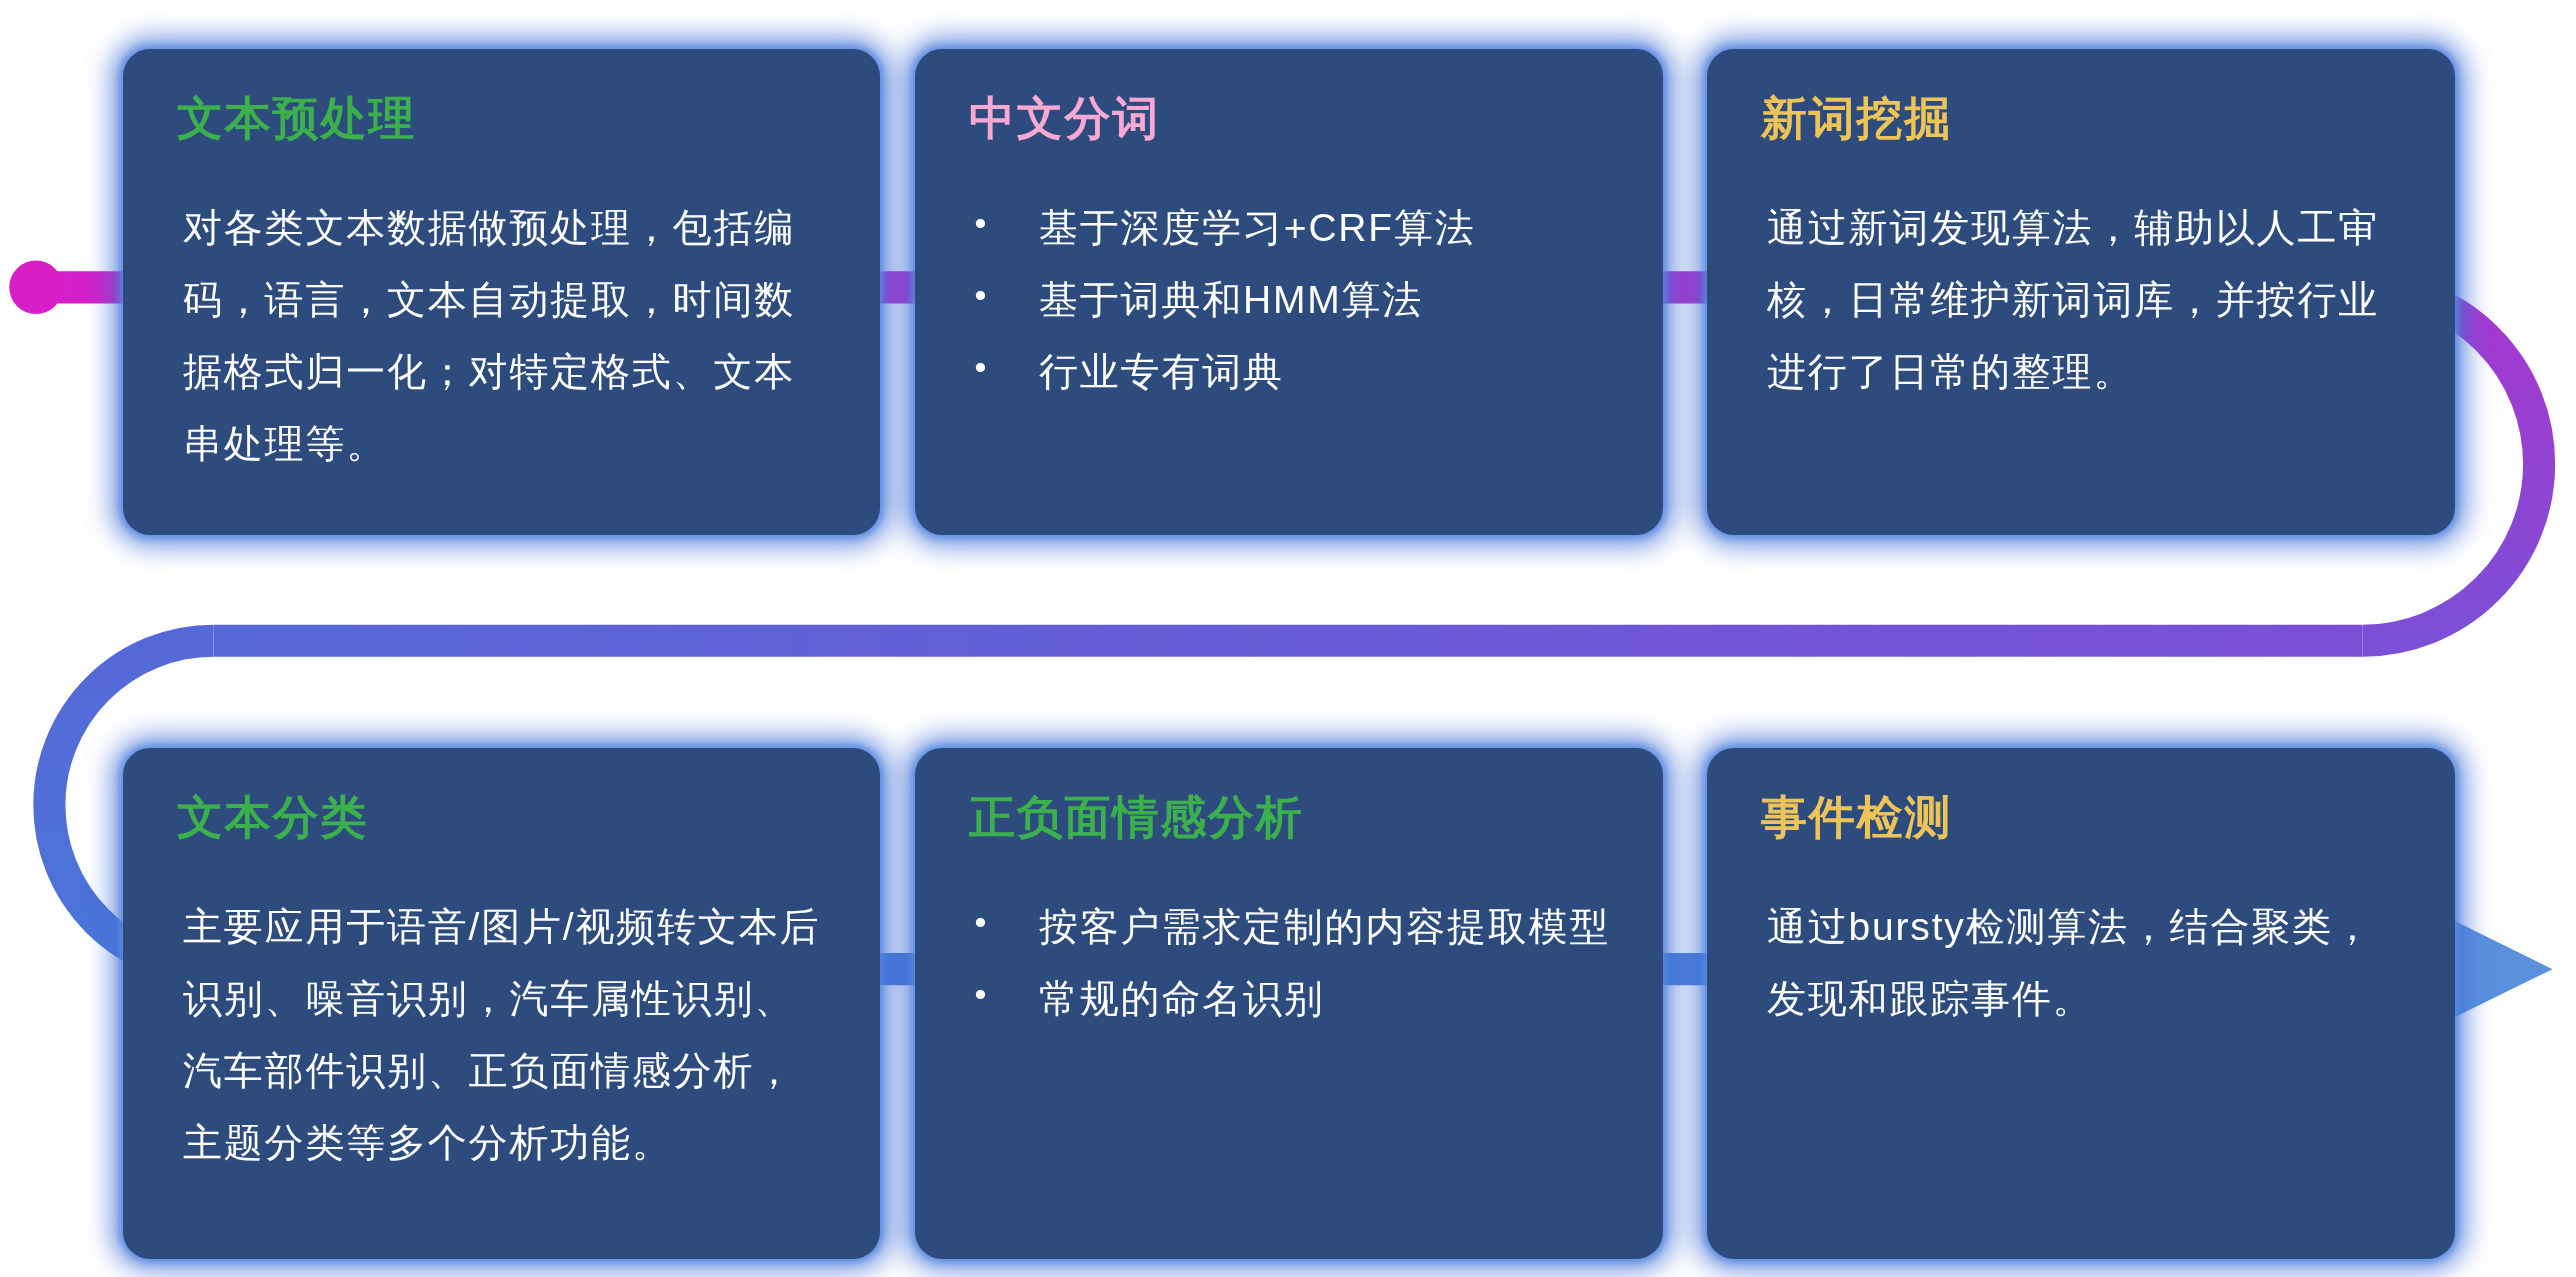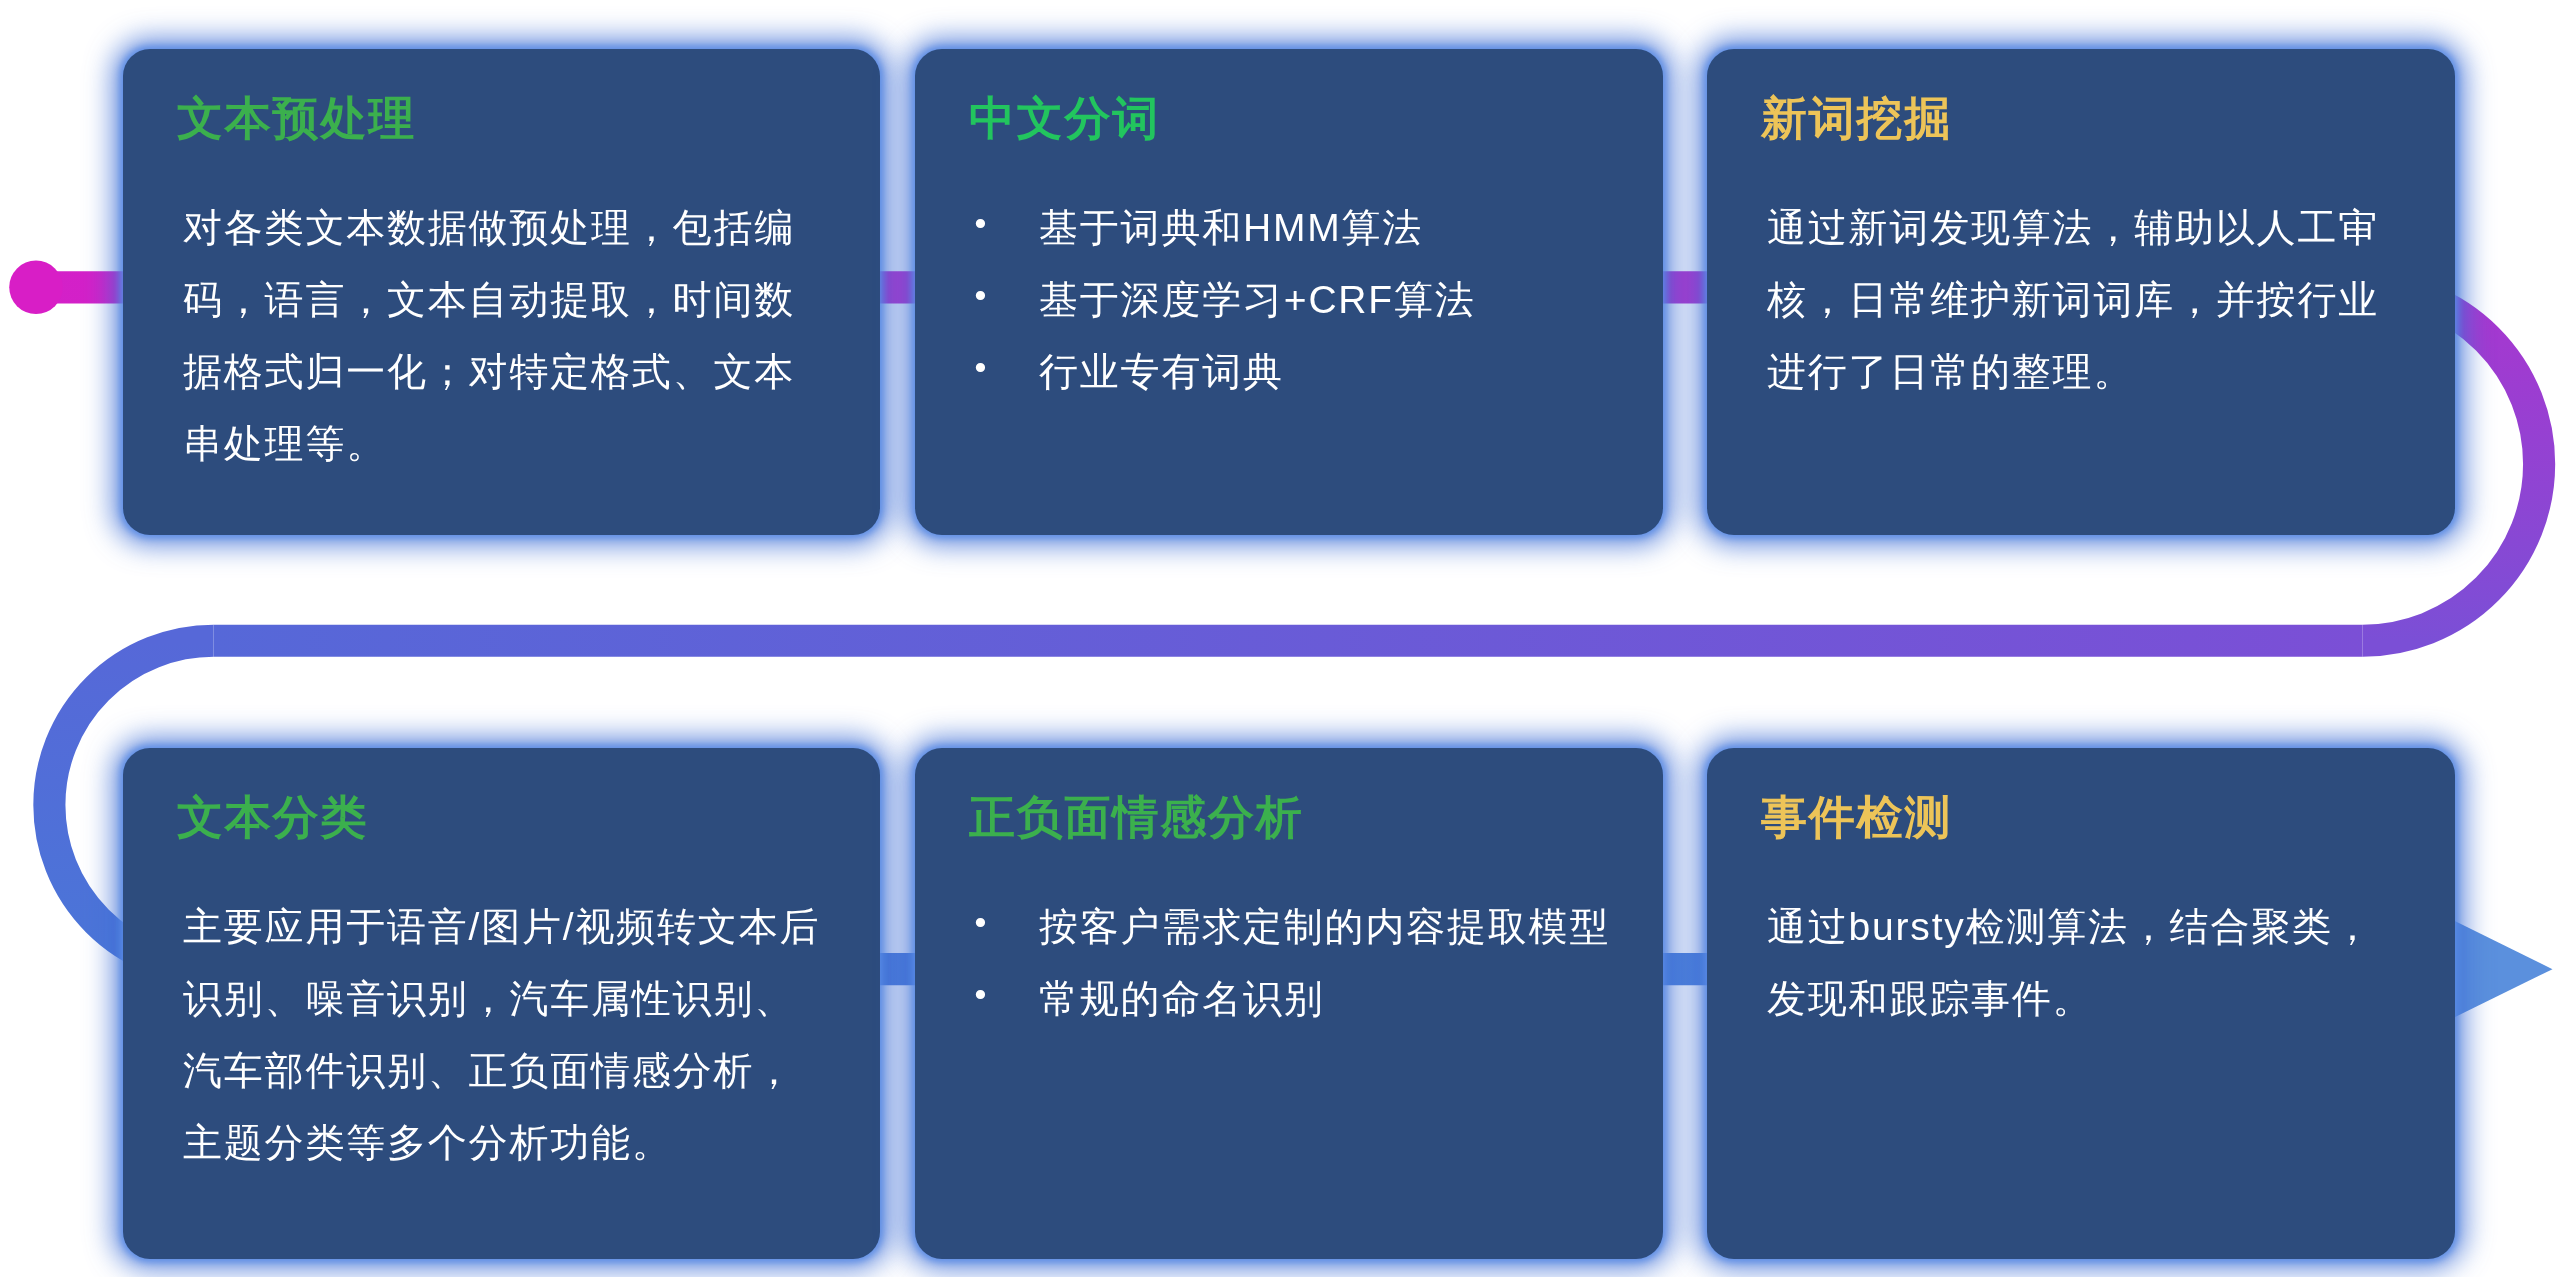--- a/index.html
+++ b/index.html
@@ -110,24 +110,24 @@
     <circle cx="40" cy="322" r="30" fill="#d81ec6"></circle>
     <polygon points="2742,1028 2860,1086 2742,1144" fill="#5b90dd"></polygon>
   </svg>
 
   <div class="card row1 c1">
     <h2 class="card-title" style="color: rgb(59, 176, 77);">文本预处理</h2>
     <p class="card-body">对各类文本数据做预处理，包括编码，语言，文本自动提取，时间数据格式归一化；对特定格式、文本串处理等。</p>
   </div>
 
   <div class="card row1 c2">
-    <h2 class="card-title" style="color: #22c55e;">中文分词</h2>
+    <h2 class="card-title" style="color: #f9a8d4;">中文分词</h2>
     <ul class="card-bullets">
+      <li>基于深度学习+CRF算法</li>
       <li>基于词典和HMM算法</li>
-      <li>基于深度学习+CRF算法</li>
       <li>行业专有词典</li>
     </ul>
   </div>
 
   <div class="card row1 c3">
     <h2 class="card-title" style="color: rgb(237, 196, 88);">新词挖掘</h2>
     <p class="card-body">通过新词发现算法，辅助以人工审核，日常维护新词词库，并按行业进行了日常的整理。</p>
   </div>
 
   <div class="card row2 c1">

